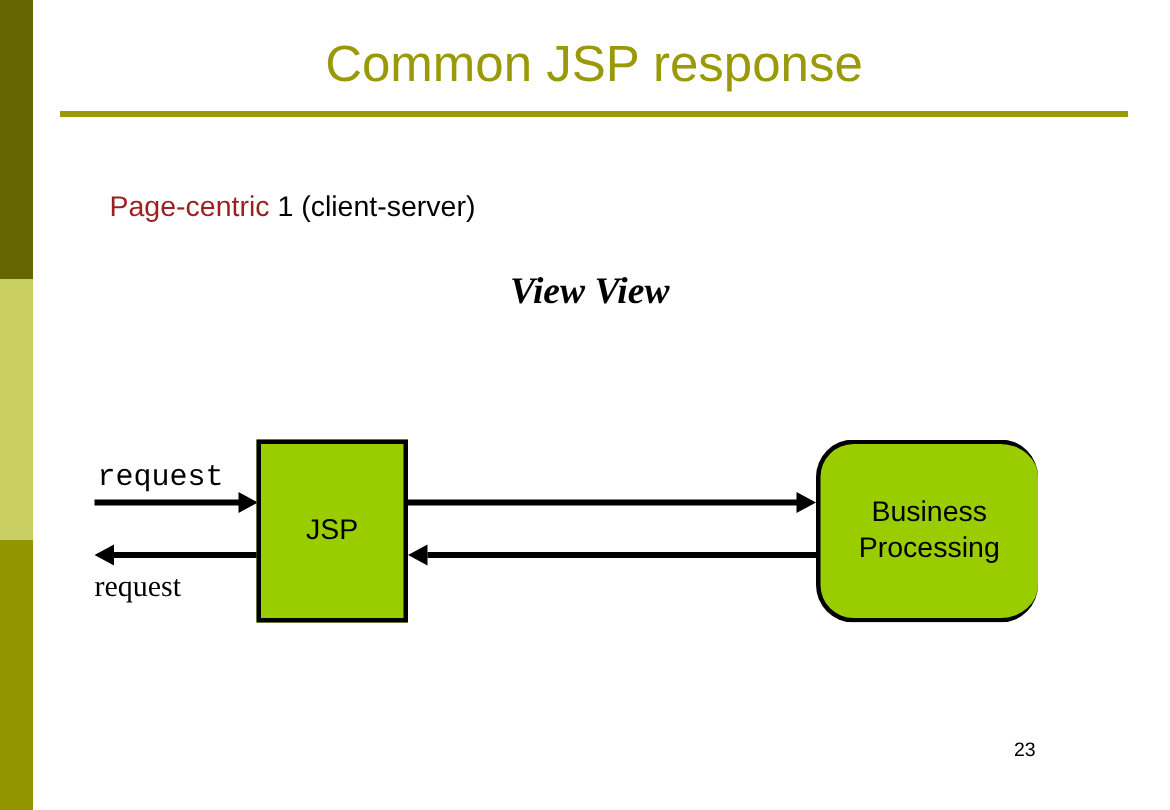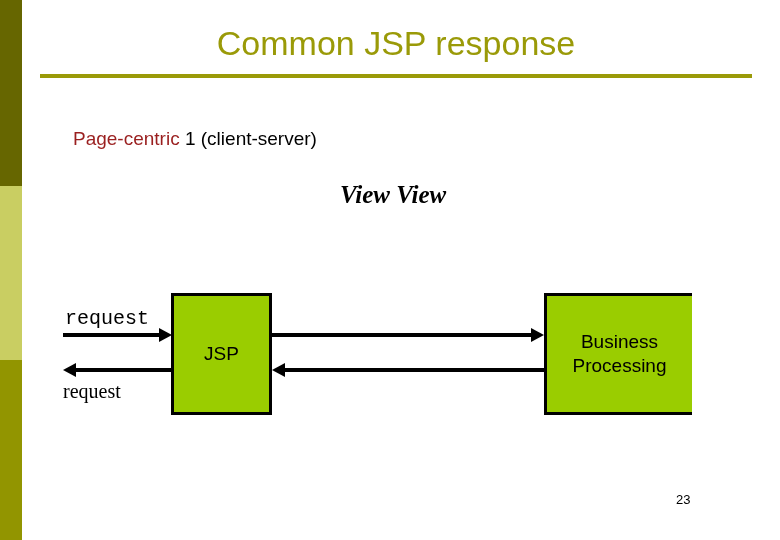--- a/index.html
+++ b/index.html
@@ -117,20 +117,21 @@
     height: 122px;
     font-size: 19px;
   }
   .box-business {
     left: 544px;
     top: 293px;
     width: 148px;
     height: 122px;
     font-size: 19px;
     border-right-width: 0px;
+    border-radius: 25px;
   }
 
   
   .aline {
     position: absolute;
     background: #000000;
     height: 4px;
   }
   .ahead {
     position: absolute;

